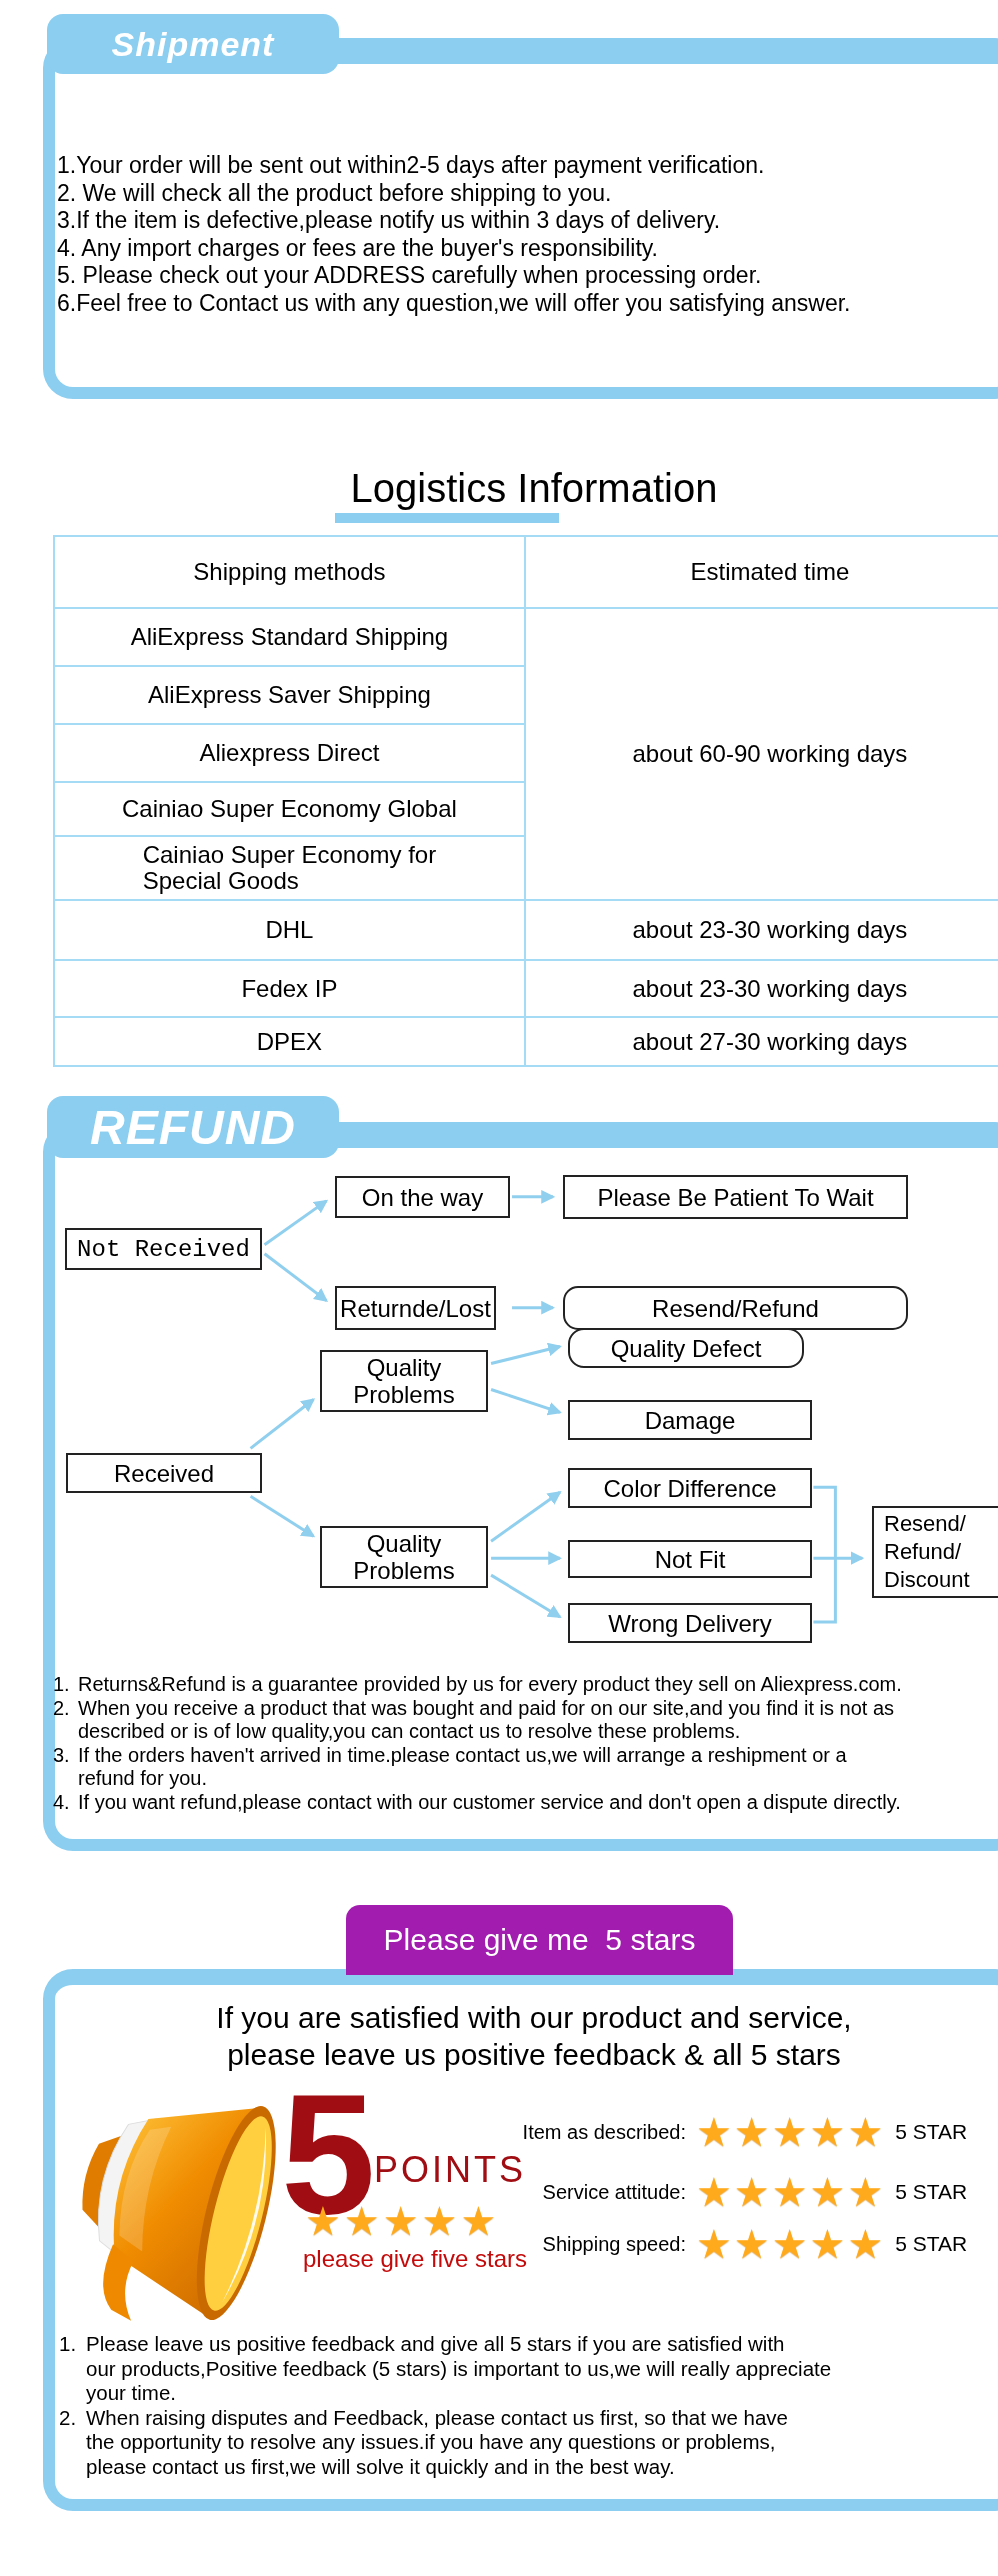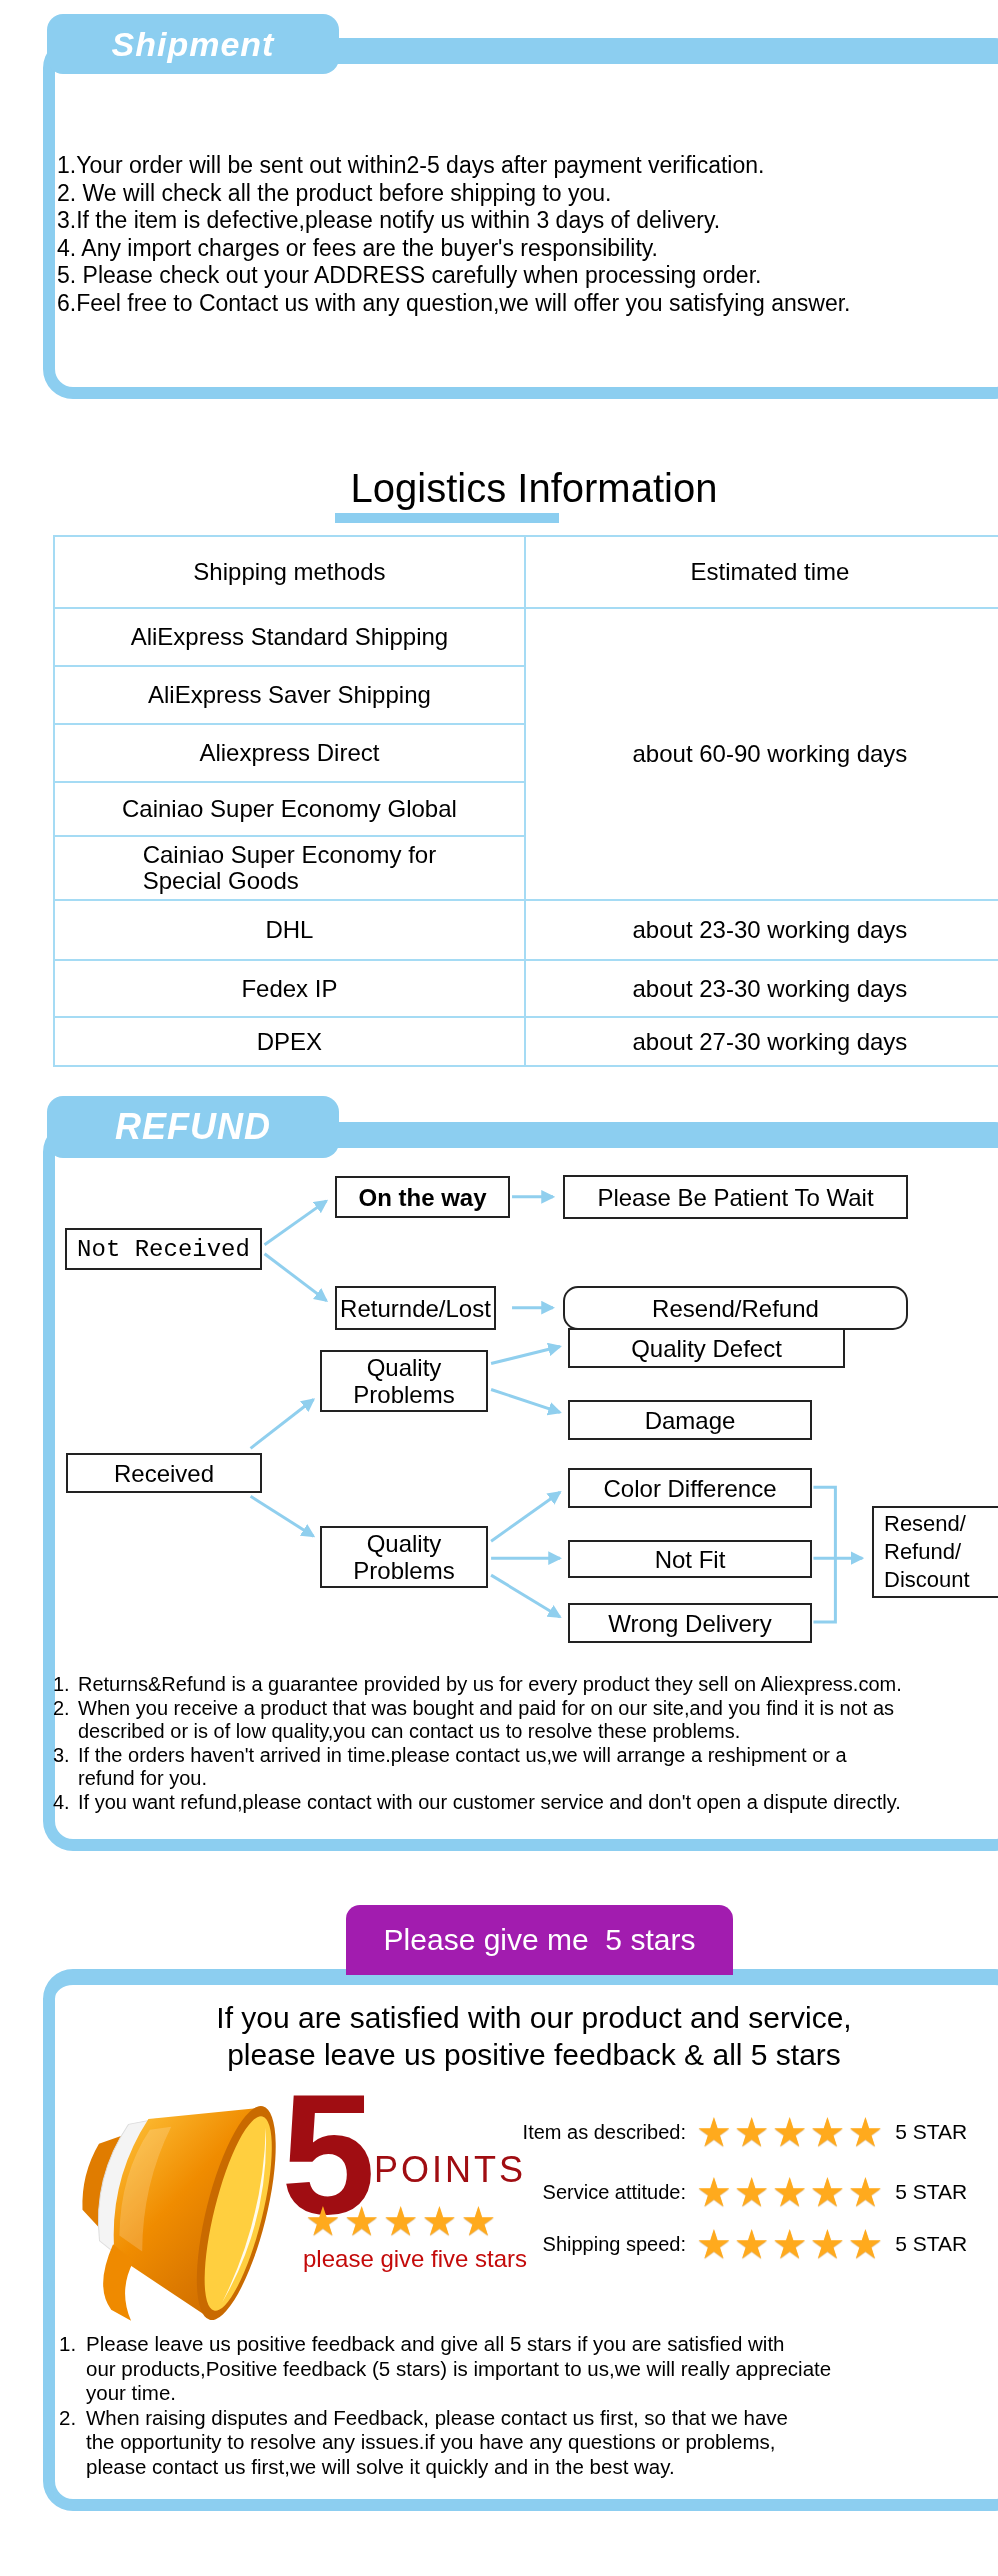--- a/index.html
+++ b/index.html
@@ -11,21 +11,21 @@
   .bigbox{position:absolute;left:8px;width:982px;background:#fff;
           border:12px solid #8ccef0;border-radius:30px;}
   .box-shipment{top:38px;height:361px;border-top-width:26px;}
   .box-refund{top:1122px;height:729px;border-top-width:26px;}
   .box-stars{top:1969px;height:542px;border-top-width:16px;}
 
   .tab{position:absolute;background:#8ccef0;border-radius:16px;color:#fff;
        font-style:italic;font-weight:bold;display:flex;align-items:center;
        justify-content:center;z-index:5;letter-spacing:1px;}
   .tab-shipment{left:12px;top:14px;width:292px;height:60px;font-size:34px;}
-  .tab-refund{left:12px;top:1096px;width:292px;height:62px;font-size:36px;}
+  .tab-refund{left:12px;top:1096px;width:292px;height:62px;font-size:48px;}
 
   .banner{position:absolute;left:311px;top:1905px;width:387px;height:70px;
           background:#a21caf;border-radius:14px 14px 0 0;color:#fff;font-size:30px;
           display:flex;align-items:center;justify-content:center;z-index:1;white-space:pre;}
 
   
   .ship-notes{position:absolute;left:22px;top:152px;width:959px;
               font-size:23px;line-height:27.5px;z-index:6;}
 
   
@@ -34,26 +34,26 @@
   .log-table{position:absolute;left:18px;top:535px;width:963px;border-collapse:collapse;}
   .log-table td{border:2px solid #a5dbf4;text-align:center;font-size:24px;background:#fff;padding:0;}
   .lw span{display:inline-block;text-align:left;white-space:pre-line;line-height:26px;}
 
   
   .flow-svg{position:absolute;left:0;top:1098px;z-index:1;pointer-events:none;}
   .fbox{position:absolute;background:#fff;border:2px solid #222;display:flex;
         align-items:center;justify-content:center;font-size:24px;z-index:2;
         text-align:center;line-height:27px;white-space:pre-line;}
   .f-nr{left:30px;top:1228px;width:197px;height:42px;font-family:Liberation Mono, monospace;}
-  .f-otw{left:300px;top:1176px;width:175px;height:42px;font-weight:bold;}
+  .f-otw{left:300px;top:1176px;width:175px;height:42px;}
   .f-wait{left:528px;top:1175px;width:345px;height:44px;}
   .f-ret{left:300px;top:1286px;width:161px;height:44px;}
   .f-rr{left:528px;top:1286px;width:345px;height:44px;border-radius:15px;}
   .f-qp1{left:285px;top:1350px;width:168px;height:62px;}
-  .f-qd{left:533px;top:1328px;width:277px;height:40px;}
+  .f-qd{left:533px;top:1328px;width:236px;height:40px;border-radius:16px;}
   .f-dmg{left:533px;top:1400px;width:244px;height:40px;}
   .f-rec{left:31px;top:1453px;width:196px;height:40px;}
   .f-qp2{left:285px;top:1526px;width:168px;height:62px;}
   .f-cd{left:533px;top:1468px;width:244px;height:40px;}
   .f-nf{left:533px;top:1540px;width:244px;height:38px;}
   .f-wd{left:533px;top:1603px;width:244px;height:40px;}
   .f-rrd{left:837px;top:1506px;width:147px;height:92px;justify-content:flex-start;
          text-align:left;padding-left:10px;font-size:22px;line-height:28px;}
 
   

